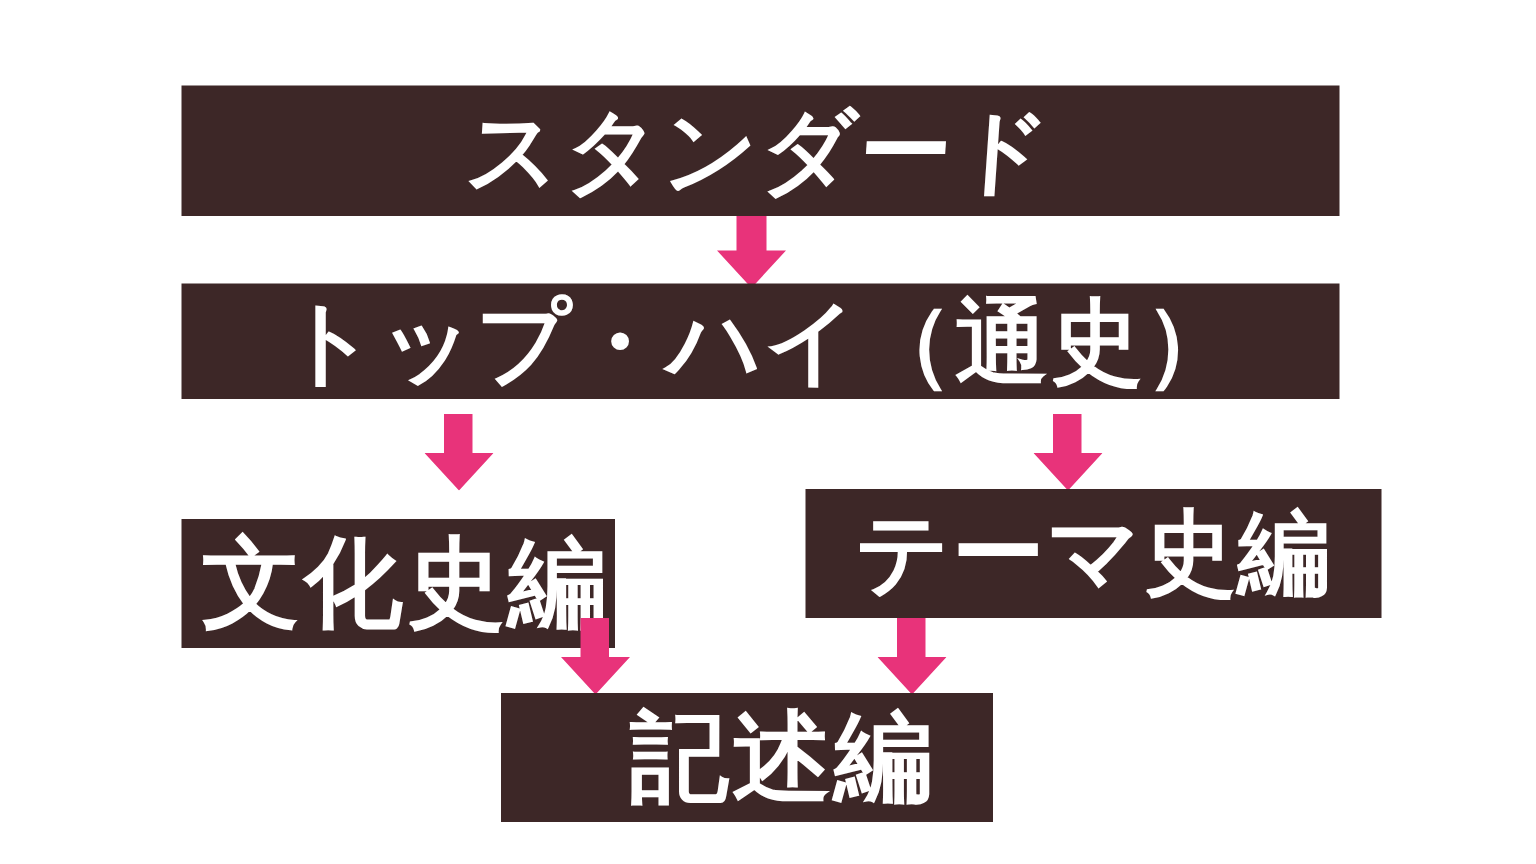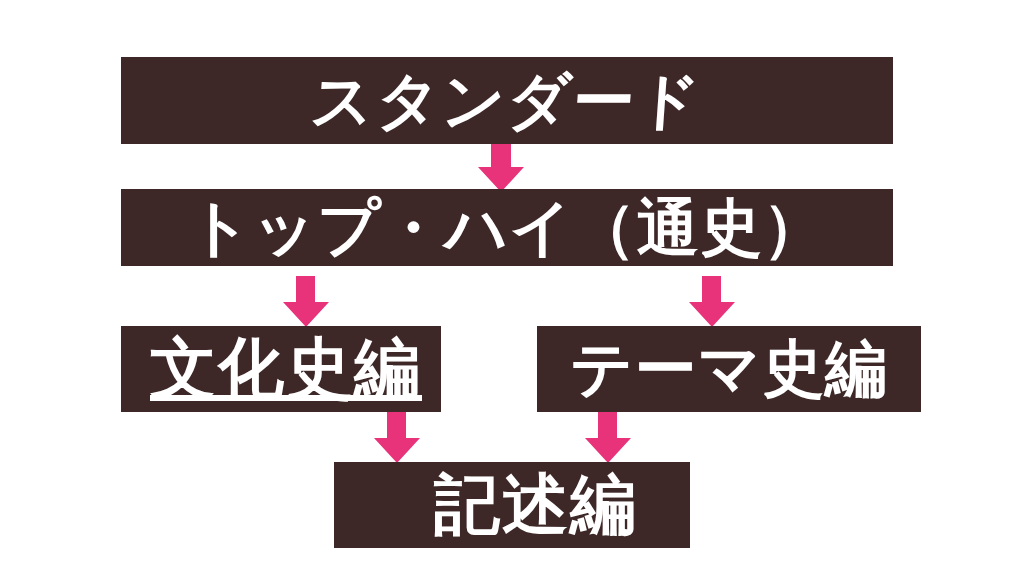--- a/index.html
+++ b/index.html
@@ -28,27 +28,27 @@
     .box span {
       display: inline-block;
       line-height: 1;
     }
     #box-standard { left: 121px; top: 57px; width: 772px; height: 87px; }
     #box-standard span { font-size: 62px; letter-spacing: 2px; transform: skewX(-4deg); }
 
     #box-tophigh { left: 121px; top: 189px; width: 772px; height: 77px; }
     #box-tophigh span { font-size: 62px; letter-spacing: 1px; }
 
-    #box-culture { left: 121px; top: 326px; width: 320px; height: 86px; text-decoration: underline; }
+    #box-culture { left: 121px; top: 346px; width: 289px; height: 86px; }
     #box-culture span { font-size: 66px; letter-spacing: 2px; padding-left: 10px; }
 
     #box-theme { left: 537px; top: 326px; width: 384px; height: 86px; }
     #box-theme span { font-size: 62px; letter-spacing: 1px; }
 
-    #box-essay { left: 334px; top: 462px; width: 356px; height: 86px; padding-left: 48px; }
+    #box-essay { left: 334px; top: 462px; width: 328px; height: 86px; padding-left: 48px; }
     #box-essay span { font-size: 66px; letter-spacing: 2px; }
 
     .arrow {
       position: absolute;
       width: 46px;
       pointer-events: none;
     }
     .arrow svg { display: block; }
   </style>
 </head>

